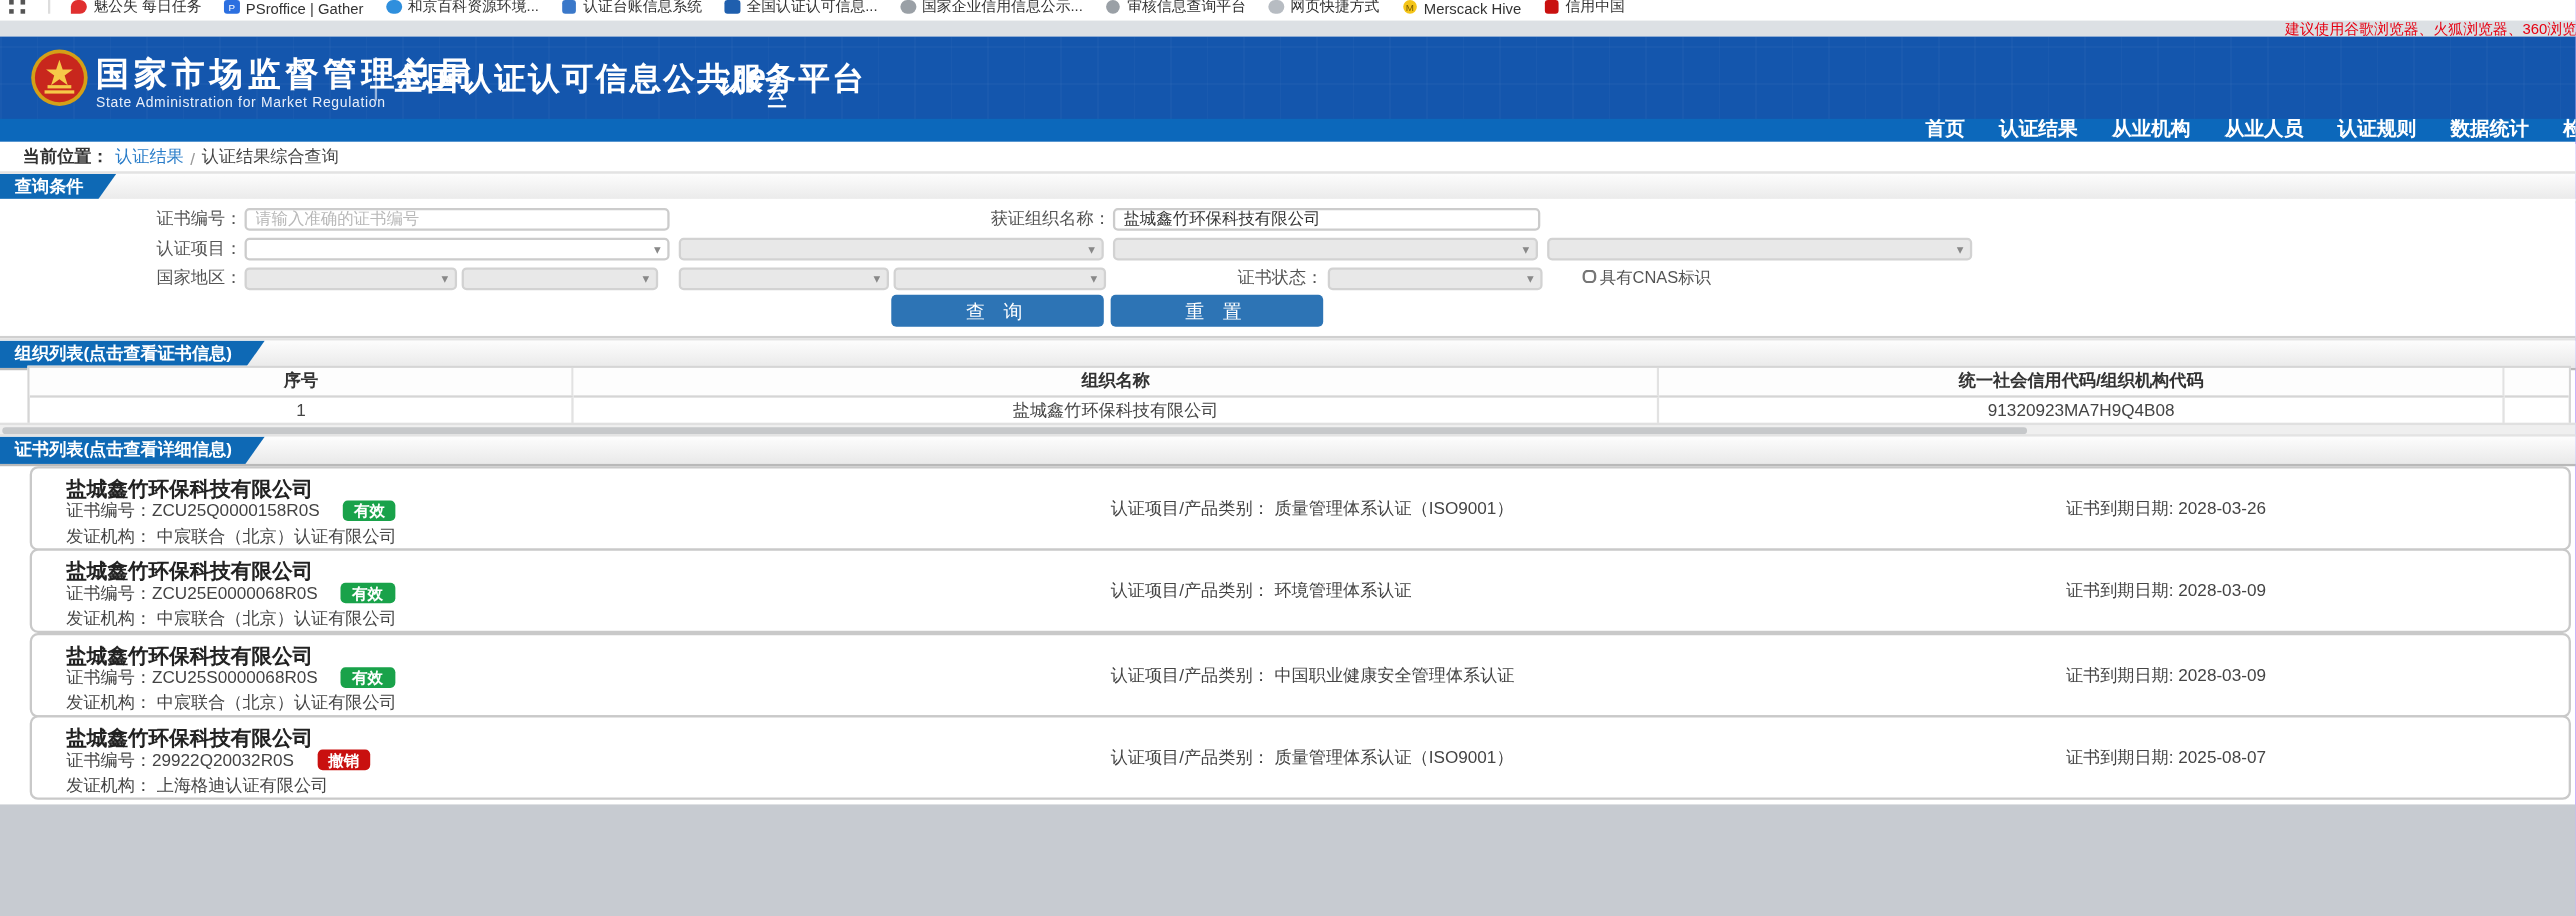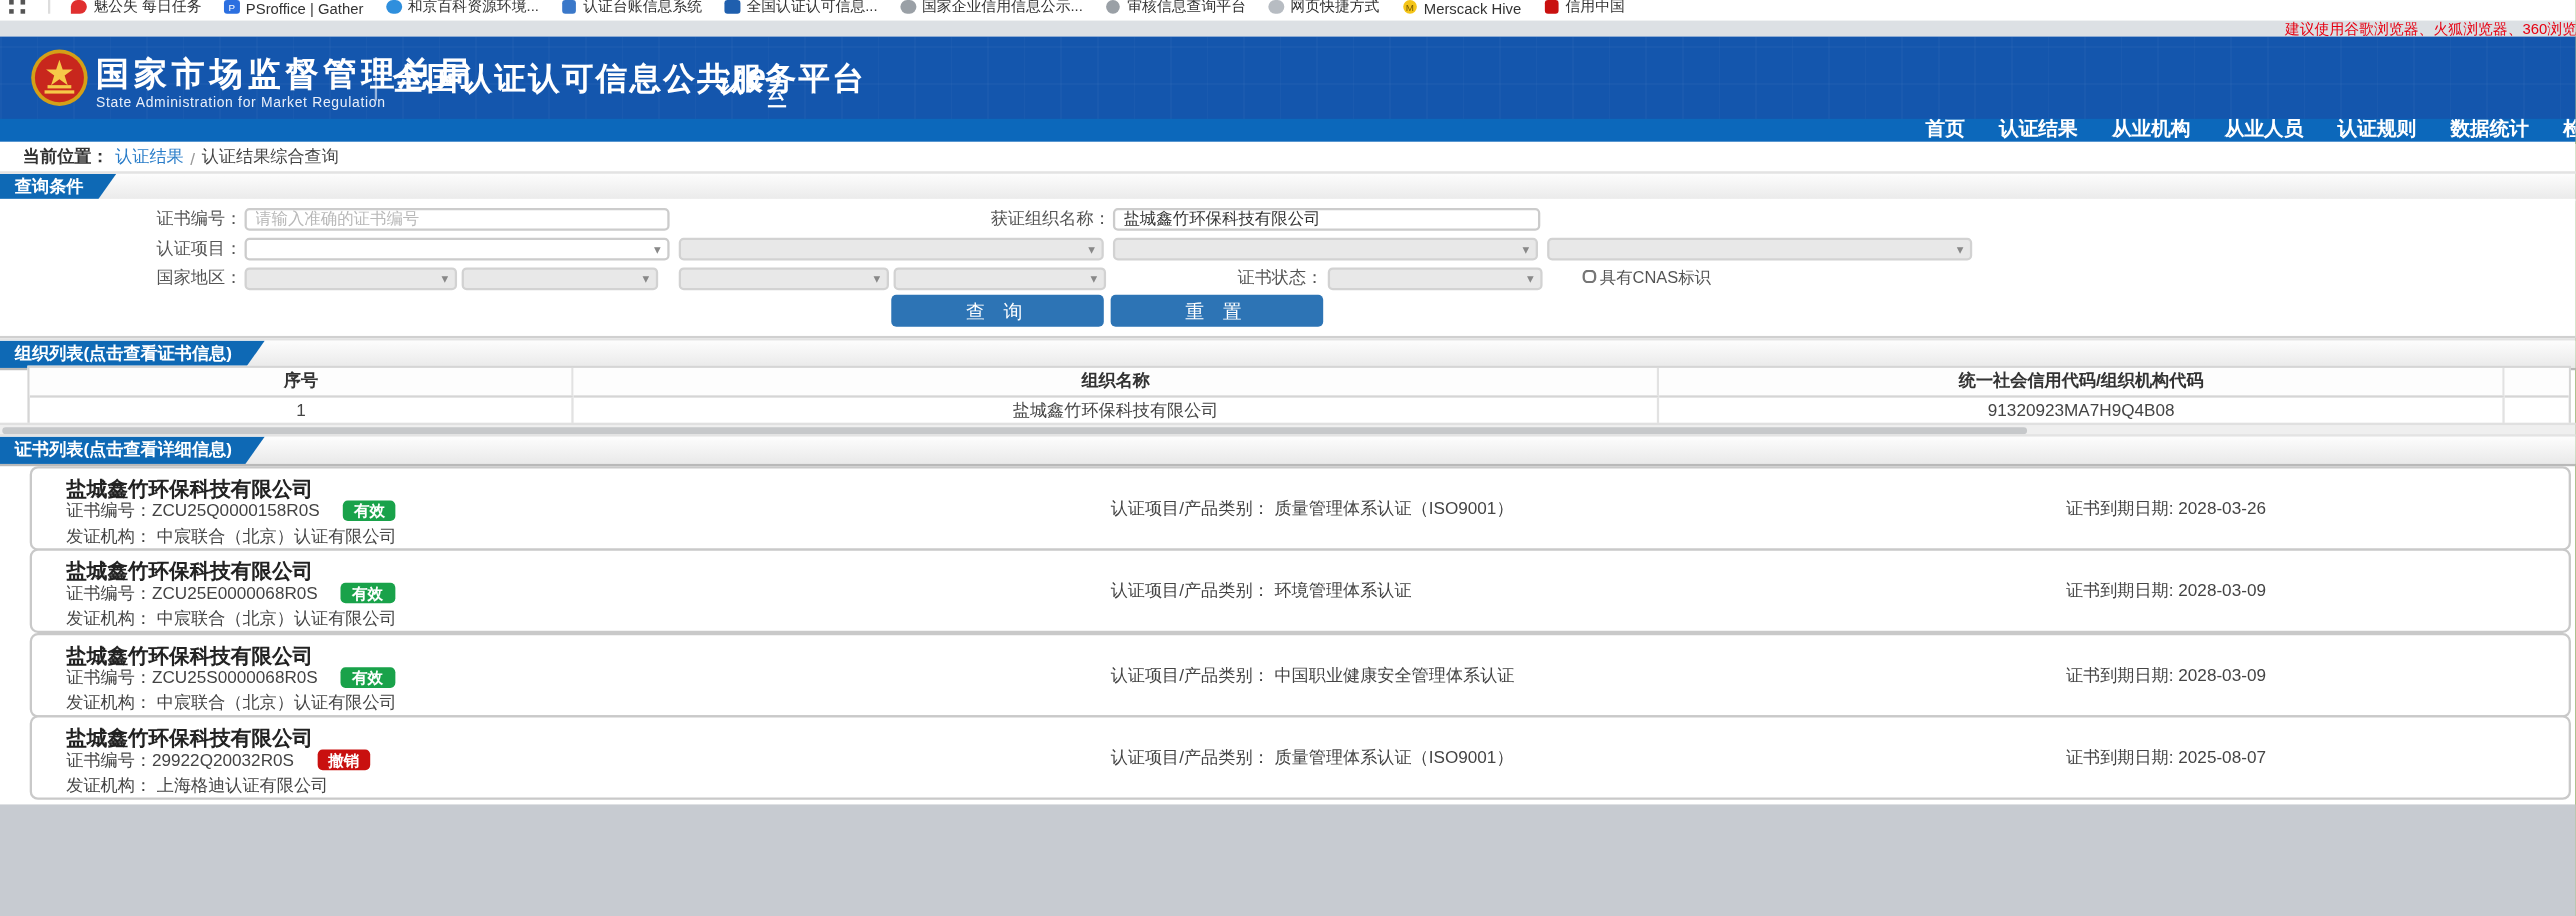--- a/index.html
+++ b/index.html
@@ -1,16 +1,16 @@
 <!DOCTYPE html>
 <html style="font-size:11.5px"><head>
 <meta charset="utf-8">
 <style>
   html,body{margin:0;padding:0;background:#c7cbd1;}
-  .viewport{position:relative;width:2576px;height:917px;overflow:hidden;background:#4d7c0f;}
+  .viewport{position:relative;width:2576px;height:917px;overflow:hidden;background:#8b5cf6;}
   .page{position:absolute;left:0;top:0;width:1127px;height:401px;
         transform:scale(2.2853);transform-origin:0 0;background:#fff;
         font-family:"Liberation Sans","DejaVu Sans",sans-serif;color:#333;}
 
   
   .bookmarks{position:absolute;top:0;left:0;right:0;height:8.6px;background:#fff;overflow:hidden;}
   .bm-inner{display:flex;align-items:center;gap:10px;margin-top:-1.4px;padding-left:4.3px;white-space:nowrap;}
   .bm-apps{display:inline-block;width:6.5px;height:6.5px;
      background:
        linear-gradient(#555,#555) 0 0/2.2px 2.2px no-repeat,

